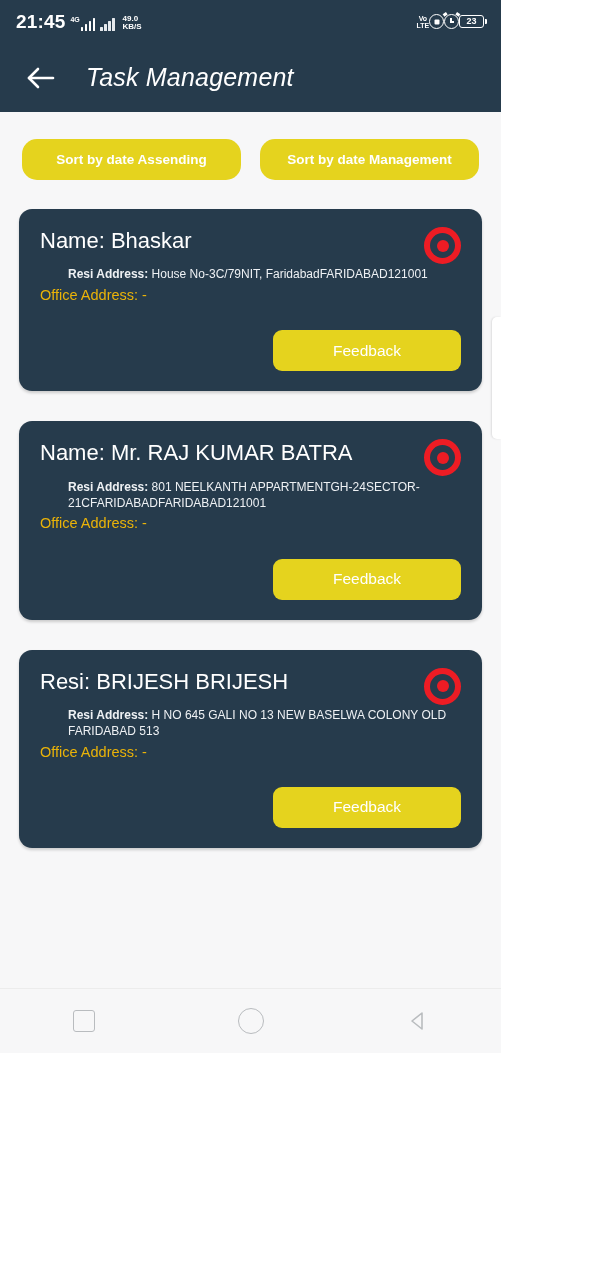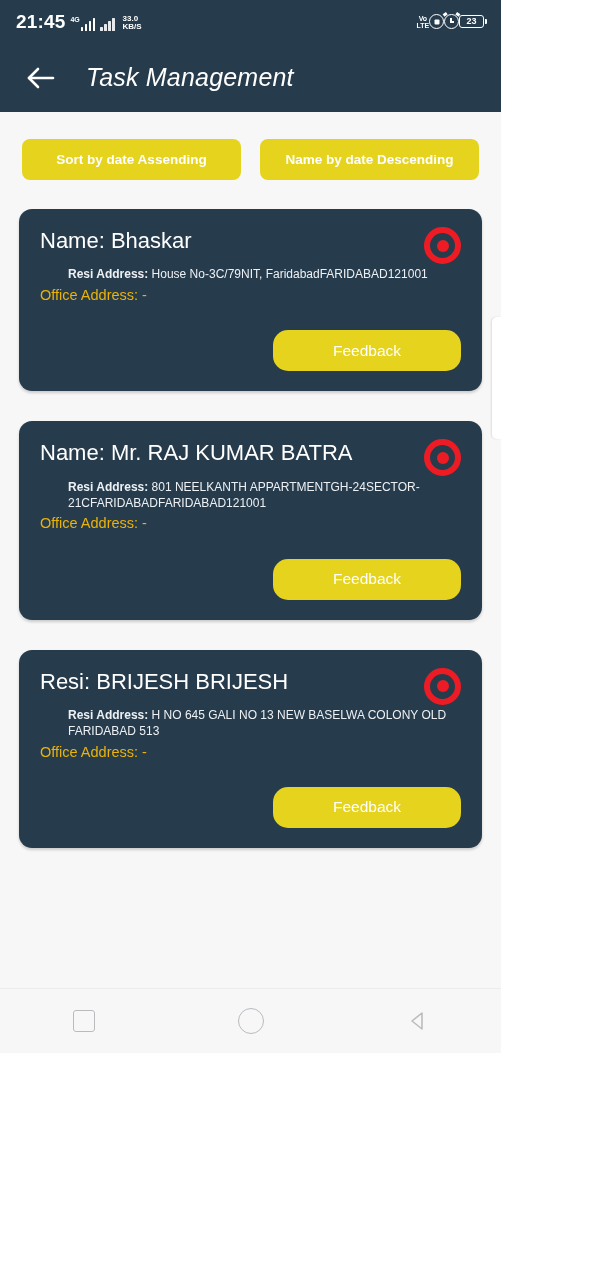--- a/index.html
+++ b/index.html
@@ -157,21 +157,21 @@
   .sortrow {
     display: flex;
     gap: 19px;
     padding: 0 22px;
     margin-bottom: 29px;
   }
   .sort-btn {
     flex: 1;
     background: #E5D31E;
     border: none;
-    border-radius: 8px;
+    border-radius: 15px;
     height: 41px;
     color: #ffffff;
     font-family: "Liberation Sans", sans-serif;
     font-size: 13.5px;
     font-weight: bold;
     cursor: pointer;
     padding: 0;
   }
 
   .card {
@@ -225,21 +225,21 @@
     margin-top: 3px;
   }
   .fb-row {
     display: flex;
     justify-content: flex-end;
     margin-top: 25px;
   }
   .feedback-btn {
     background: #E5D31E;
     border: none;
-    border-radius: 15px;
+    border-radius: 9px;
     width: 188px;
     height: 41px;
     color: #ffffff;
     font-family: "Liberation Sans", sans-serif;
     font-size: 15.5px;
     cursor: pointer;
     padding: 0;
   }
 
   
@@ -300,21 +300,21 @@
       </div>
       <div class="net-group">
         <span class="bars dim">
             <i></i>
             <i></i>
             <i></i>
             <i></i>
           </span>
       </div>
       <div class="sb-speed">
-        <div>33.0</div>
+        <div>49.0</div>
         <div>KB/S</div>
       </div>
     </div>
     <div class="sb-right">
       <div class="volte">
         <div>Vo</div>
         <div>LTE</div>
       </div>
       <div class="sb-ic lock"></div>
       <div class="alarm-wrap">
@@ -336,21 +336,21 @@
         <path d="M14 8 L5 17 L14 26" stroke="#ffffff" stroke-width="2.6" stroke-linecap="round" stroke-linejoin="round" fill="none"></path>
       </svg>
     </div>
     <div class="appbar-title">Task Management</div>
   </div>
 
   <div class="content">
 
     <div class="sortrow">
       <button class="sort-btn">Sort by date Assending</button>
-      <button class="sort-btn">Name by date Descending</button>
+      <button class="sort-btn">Sort by date Management</button>
     </div>
 
     <div class="card">
       <div class="card-name">Name: Bhaskar</div>
       <div class="target-icon"></div>
       <div class="addr-line">
         <span class="lbl">Resi Address: </span><span>House No-3C/79NIT, FaridabadFARIDABAD121001</span>
       </div>
       <div class="office-line">Office Address: -</div>
       <div class="fb-row">

